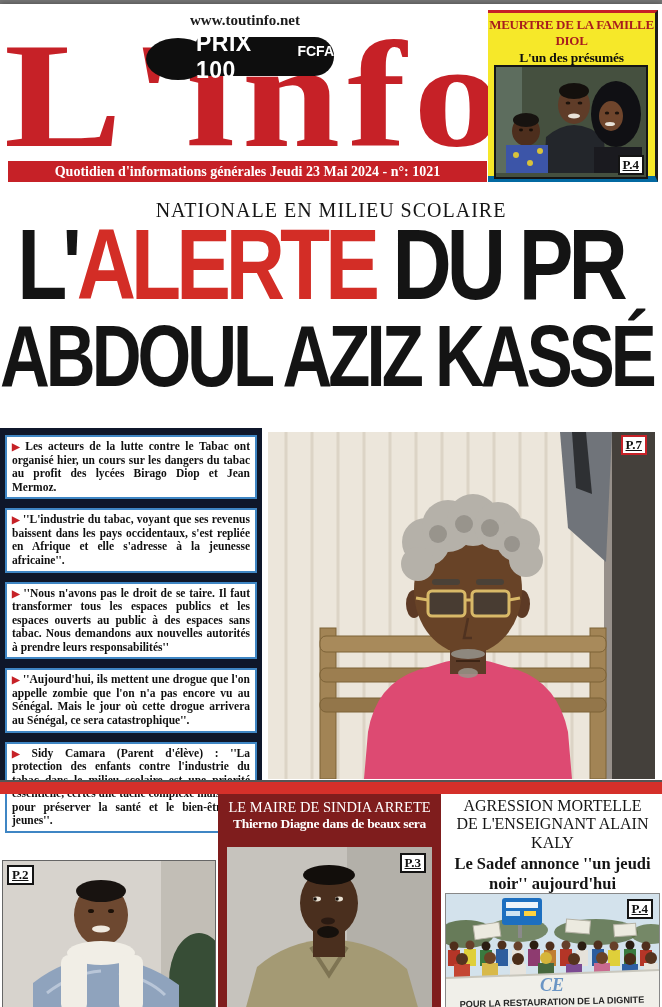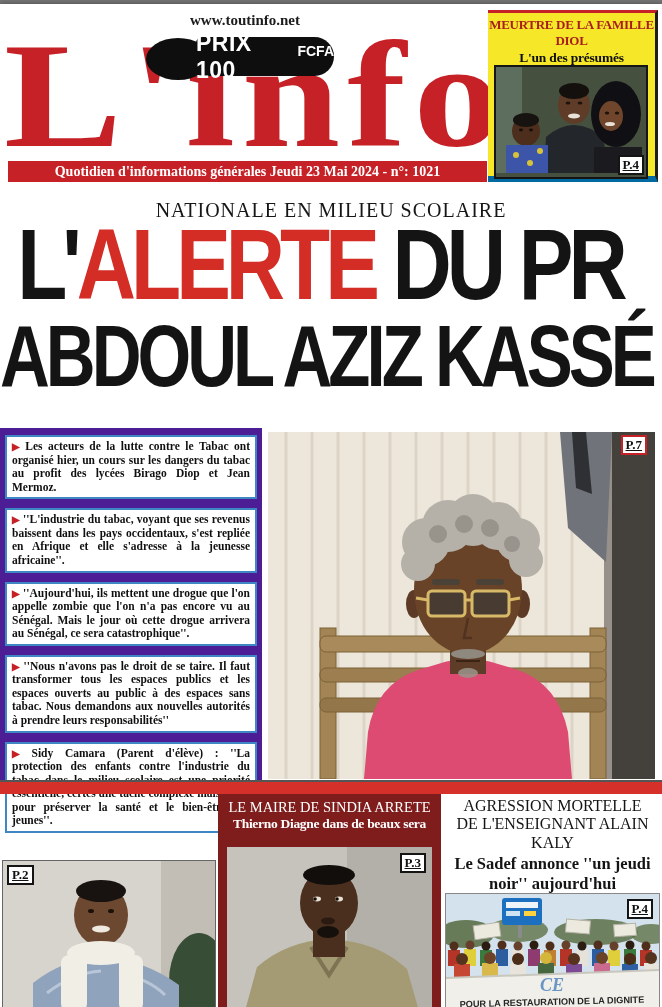--- a/index.html
+++ b/index.html
@@ -44,21 +44,21 @@
                font-size:20px;letter-spacing:1px;color:#161616;}
   .headline{position:absolute;top:214px;left:0;width:640px;text-align:center;color:#141414;
             font-family:"Liberation Sans",sans-serif;font-weight:bold;z-index:2;}
   .hl1{font-size:82px;letter-spacing:-5px;line-height:0.92;transform:scaleY(1.22);
        transform-origin:top center;white-space:nowrap;}
   .hl2{font-size:69px;letter-spacing:-4px;line-height:1;transform:scaleY(1.25);
        transform-origin:top center;margin-top:20px;white-space:nowrap;}
   .hl-red{color:#d32d26;}
 
   
-  .left-panel{position:absolute;top:424px;left:0;width:262px;height:352px;background:#4c1d95;
+  .left-panel{position:absolute;top:424px;left:0;width:262px;height:352px;background:#0f172a;
               box-sizing:border-box;padding-top:7px;}
   .quote-box{background:#fff;border:2px solid #3f86c4;margin:0 5px 9px 5px;padding:3px 5px;
              font-size:11.5px;font-weight:bold;line-height:1.18;text-align:justify;color:#101010;}
   .arrow{color:#c62127;font-size:10px;margin-right:3px;}
 
   
   .main-photo{position:absolute;top:428px;left:268px;width:387px;height:347px;background:#ece6db;}
 
   
   .divider{position:absolute;top:776px;left:0;width:662px;height:12px;background:#d5302a;
@@ -133,22 +133,22 @@
 
   <div class="lead-kicker">NATIONALE EN MILIEU SCOLAIRE</div>
   <div class="headline">
     <div class="hl1"><span>L'</span><span class="hl-red">ALERTE</span><span> DU PR</span></div>
     <div class="hl2">ABDOUL AZIZ KASSÉ</div>
   </div>
 
   <div class="left-panel">
     <div class="quote-box"><span class="arrow">▶</span><span>Les acteurs de la lutte contre le Tabac ont organisé hier, un cours sur les dangers du tabac au profit des lycées Birago Diop et Jean Mermoz.</span></div>
     <div class="quote-box"><span class="arrow">▶</span><span>''L'industrie du tabac, voyant que ses revenus baissent dans les pays occidentaux, s'est repliée en Afrique et elle s'adresse à la jeunesse africaine''.</span></div>
+    <div class="quote-box"><span class="arrow">▶</span><span>''Nous n'avons pas le droit de se taire. Il faut transformer tous les espaces publics et les espaces ouverts au public à des espaces sans tabac. Nous demandons aux nouvelles autorités à prendre leurs responsabilités''</span></div>
     <div class="quote-box"><span class="arrow">▶</span><span>''Aujourd'hui, ils mettent une drogue que l'on appelle zombie que l'on n'a pas encore vu au Sénégal. Mais le jour où cette drogue arrivera au Sénégal, ce sera catastrophique''.</span></div>
-    <div class="quote-box"><span class="arrow">▶</span><span>''Nous n'avons pas le droit de se taire. Il faut transformer tous les espaces publics et les espaces ouverts au public à des espaces sans tabac. Nous demandons aux nouvelles autorités à prendre leurs responsabilités''</span></div>
     <div class="quote-box"><span class="arrow">▶</span><span>Sidy Camara (Parent d'élève) : ''La protection des enfants contre l'industrie du tabac dans le milieu scolaire est une priorité essentielle, certes une tâche complexe mais vitale pour préserver la santé et le bien-être des jeunes''.</span></div>
   </div>
 
   <div class="main-photo">
     <svg width="387" height="347" viewBox="0 0 387 347">
       <rect width="387" height="347" fill="#ece6db"></rect>
       <g stroke="#dcd4c6" stroke-width="3">
         <line x1="18" y1="0" x2="18" y2="347"></line>
           <line x1="44" y1="0" x2="44" y2="347"></line>
         <line x1="70" y1="0" x2="70" y2="347"></line>

